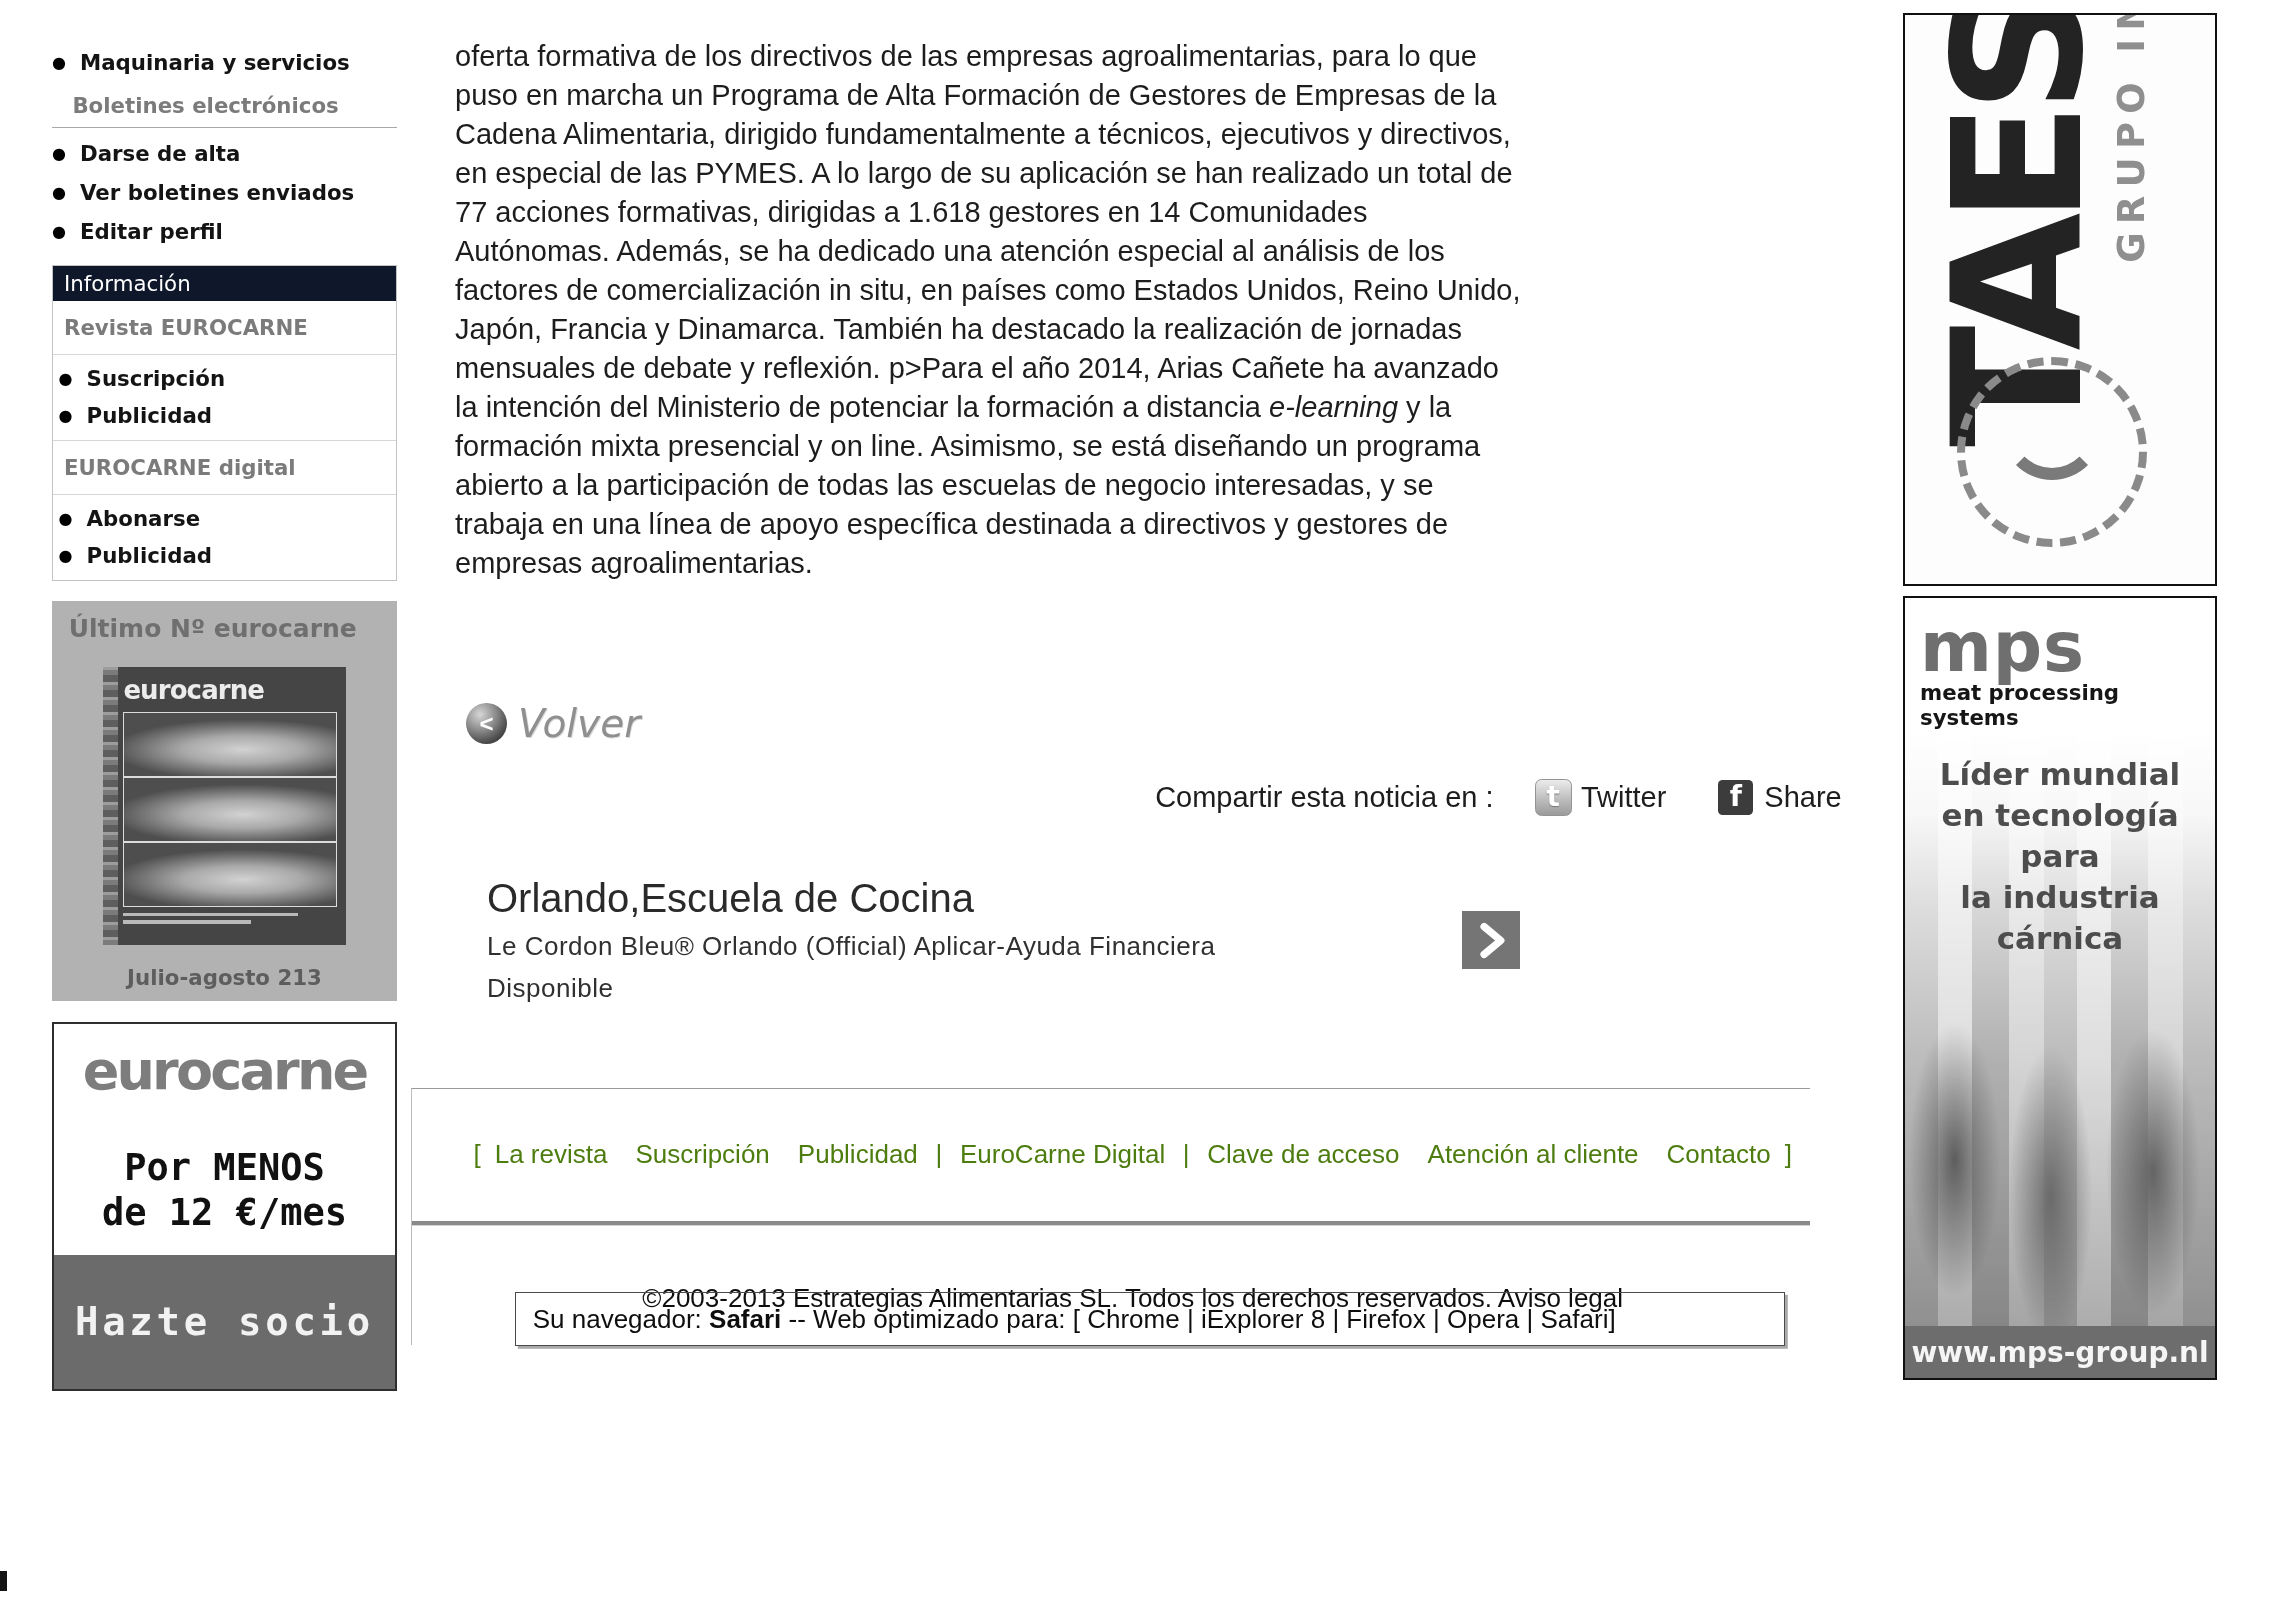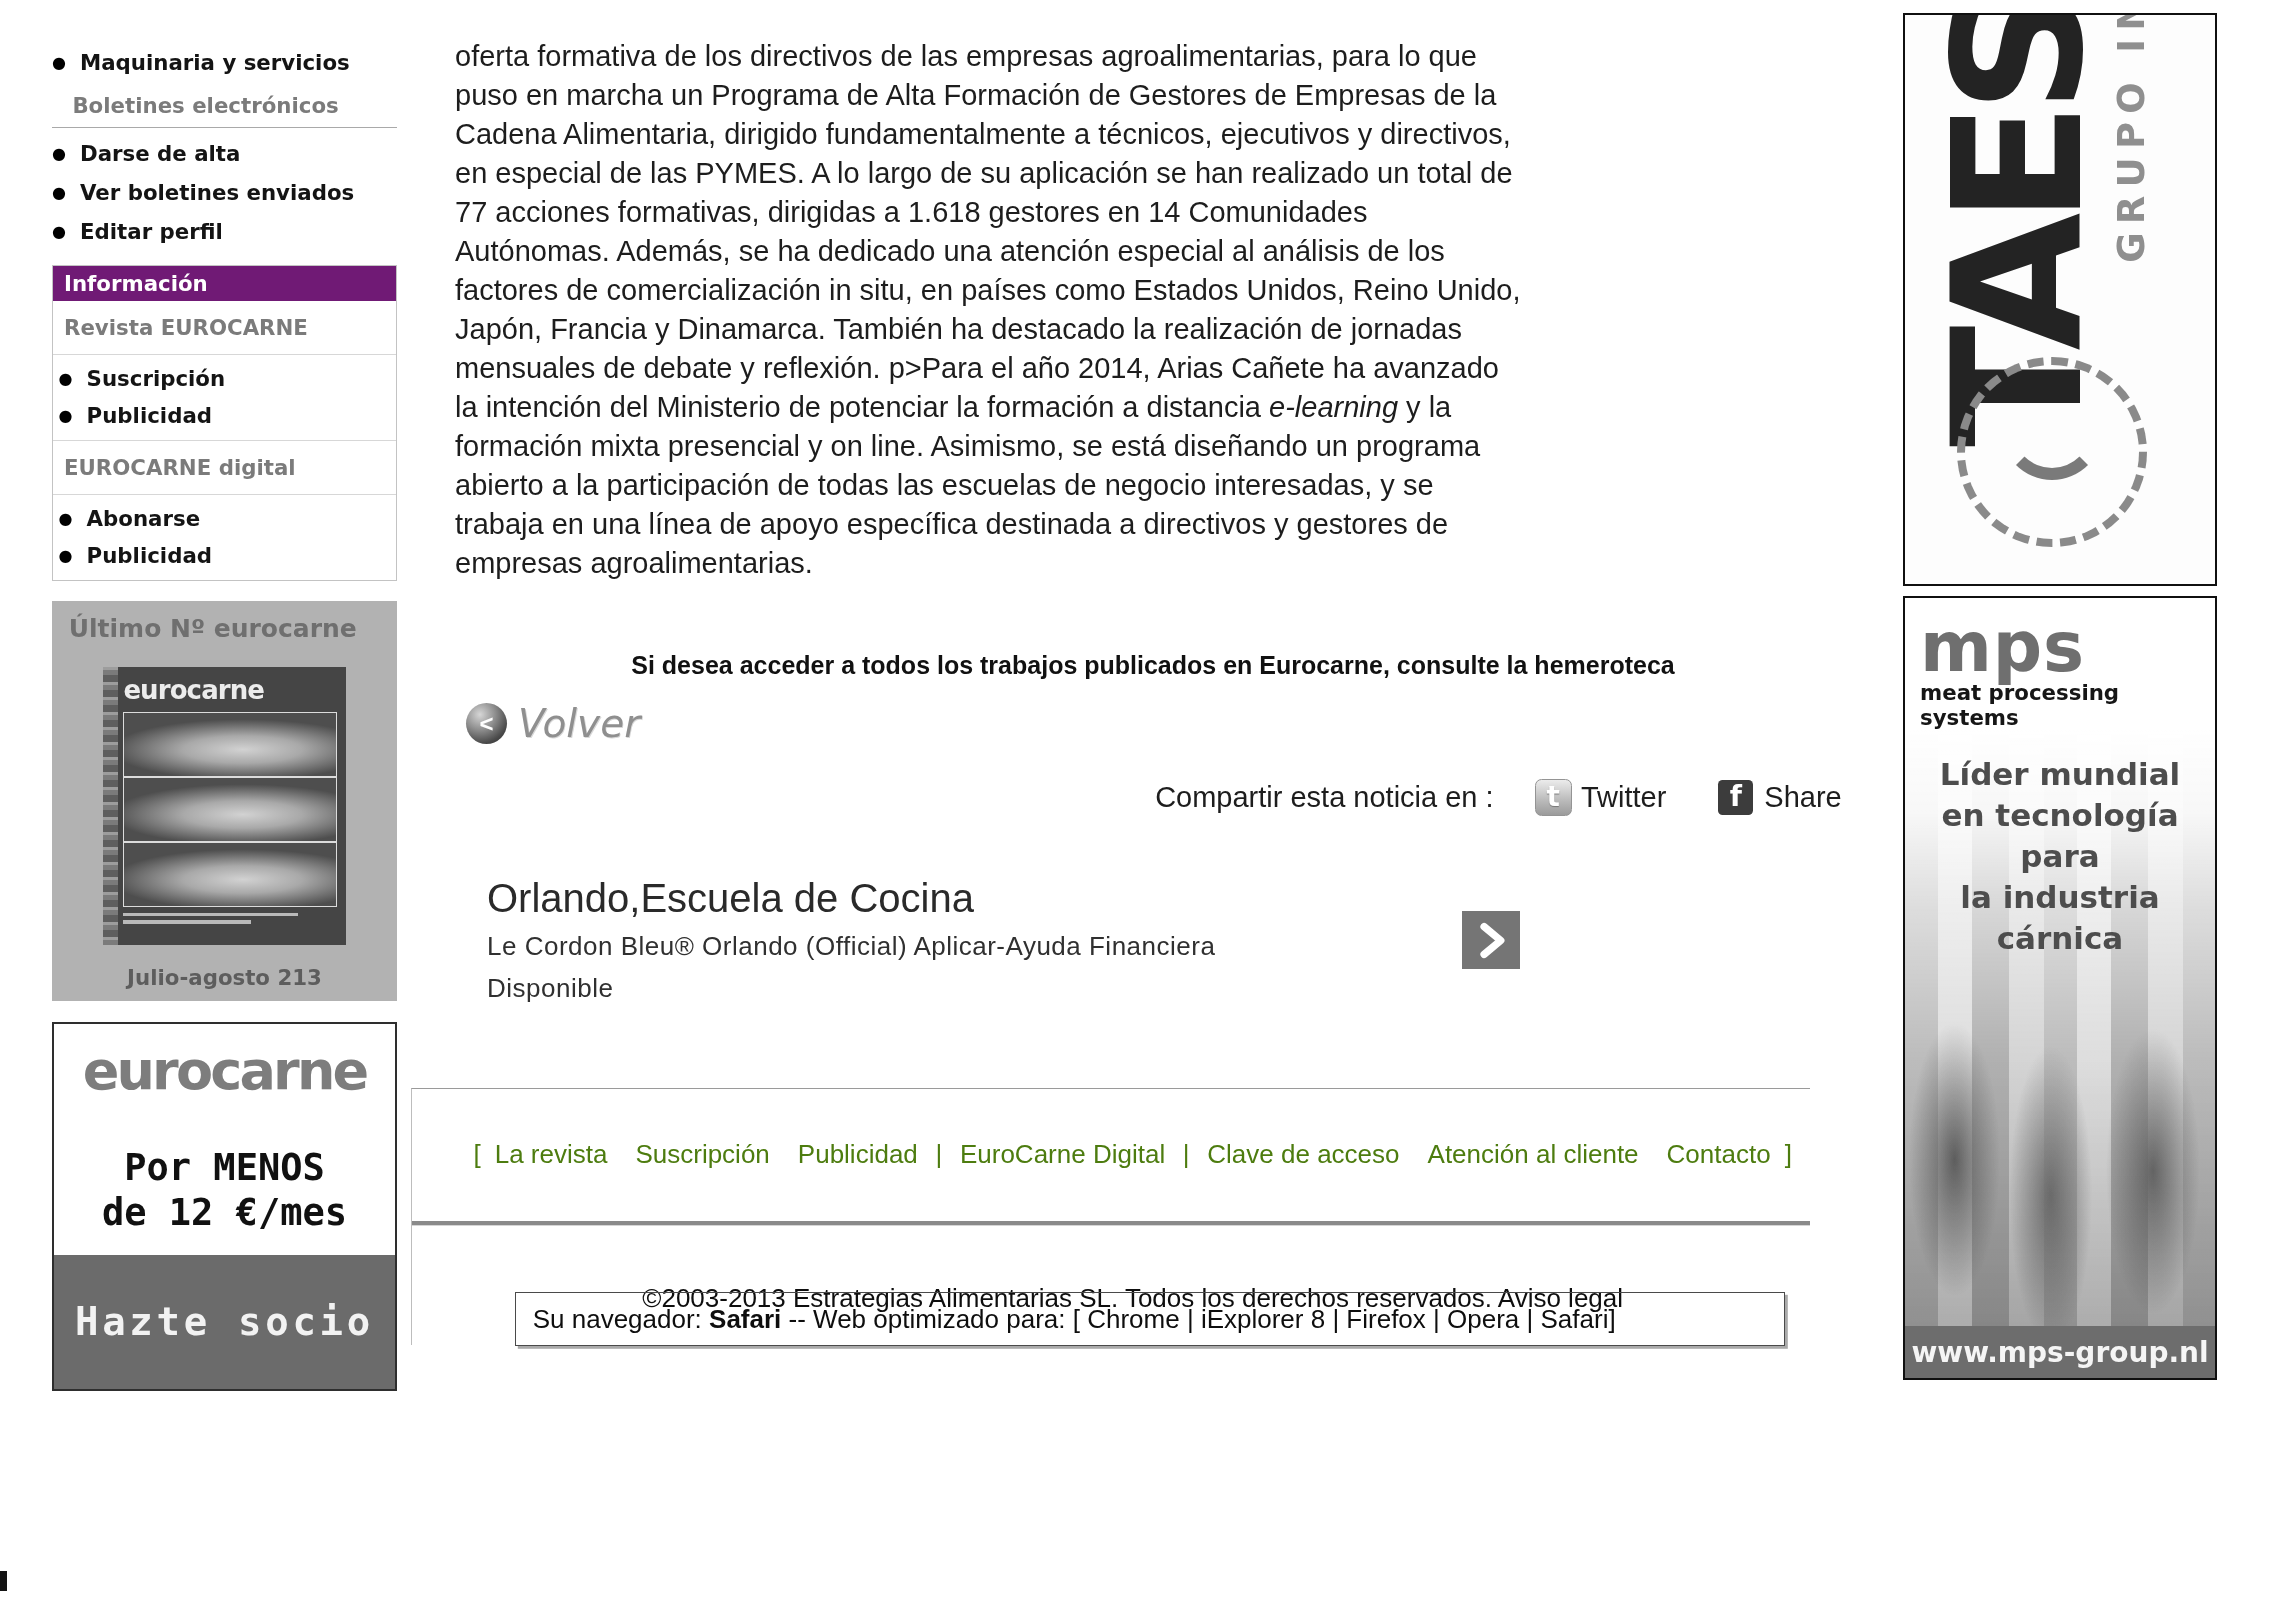--- a/index.html
+++ b/index.html
@@ -7,21 +7,21 @@
         font-family:"Liberation Sans",sans-serif;color:#1a1a1a;}
 
   
   .sidebar{position:absolute;left:52px;top:37px;width:345px;}
   .menu-item{display:flex;align-items:flex-start;font-family:"DejaVu Sans",sans-serif;
              font-weight:bold;font-size:21.3px;color:#141414;margin:13px 0;cursor:pointer;}
   .menu-item .blt{width:28px;flex:0 0 28px;font-size:16px;line-height:26px;color:#000;}
   .gray-head{font-family:"DejaVu Sans",sans-serif;font-weight:bold;font-size:21.3px;color:#7b7b7b;
              padding:3.7px 0 9.3px 20.4px;border-bottom:0.9px solid #a9a9a9;margin:9.3px 0 5.6px 0;cursor:pointer;}
   .info-box{border:0.9px solid #c3c3c3;margin-top:20.4px;}
-  .info-header{background:#701a75;color:#fff;font-family:"DejaVu Sans",sans-serif;font-weight:bold;
+  .info-header{background:#0f172a;color:#fff;font-family:"DejaVu Sans",sans-serif;font-weight:normal;
                font-size:21.3px;padding:4.6px 11px;}
   .sub-head{font-family:"DejaVu Sans",sans-serif;font-weight:bold;font-size:21.3px;color:#7b7b7b;
             padding:14px 11px;border-bottom:0.9px solid #d7d7d7;cursor:pointer;}
   .sub-head.top-border{border-top:0.9px solid #d7d7d7;}
   .info-box .menu-item{margin:11px 0 11px 5.6px;}
 
   .latest-box{background:#b2b2b2;margin-top:20.4px;padding:13px 0 11px 0;text-align:center;cursor:pointer;}
   .latest-title{font-family:"DejaVu Sans",sans-serif;font-weight:bold;font-size:25px;color:#6f6f6f;
                 text-align:left;padding-left:16.7px;}
   .cover{width:243px;height:278px;margin:24px auto 0 auto;background:#454545;position:relative;
@@ -207,21 +207,20 @@
       <div class="ln">factores de comercialización in situ, en países como Estados Unidos, Reino Unido,</div>
       <div class="ln">Japón, Francia y Dinamarca. También ha destacado la realización de jornadas</div>
       <div class="ln">mensuales de debate y reflexión. p&gt;Para el año 2014, Arias Cañete ha avanzado</div>
       <div class="ln"><span>la intención del Ministerio de potenciar la formación a distancia </span><i>e-learning</i><span> y la</span></div>
       <div class="ln">formación mixta presencial y on line. Asimismo, se está diseñando un programa</div>
       <div class="ln">abierto a la participación de todas las escuelas de negocio interesadas, y se</div>
       <div class="ln">trabaja en una línea de apoyo específica destinada a directivos y gestores de</div>
       <div class="ln">empresas agroalimentarias.</div>
     </div>
 
-    <div class="hemeroteca">Si desea acceder a todos los trabajos publicados en Eurocarne, consulte la hemeroteca</div>
 
     <div class="volver-row">
       <div class="volver-sphere">
           <span>&lt;</span>
         </div>
       <div class="volver-label">Volver</div>
     </div>
 
     <div class="share-row">
       <span>Compartir esta noticia en :</span>

